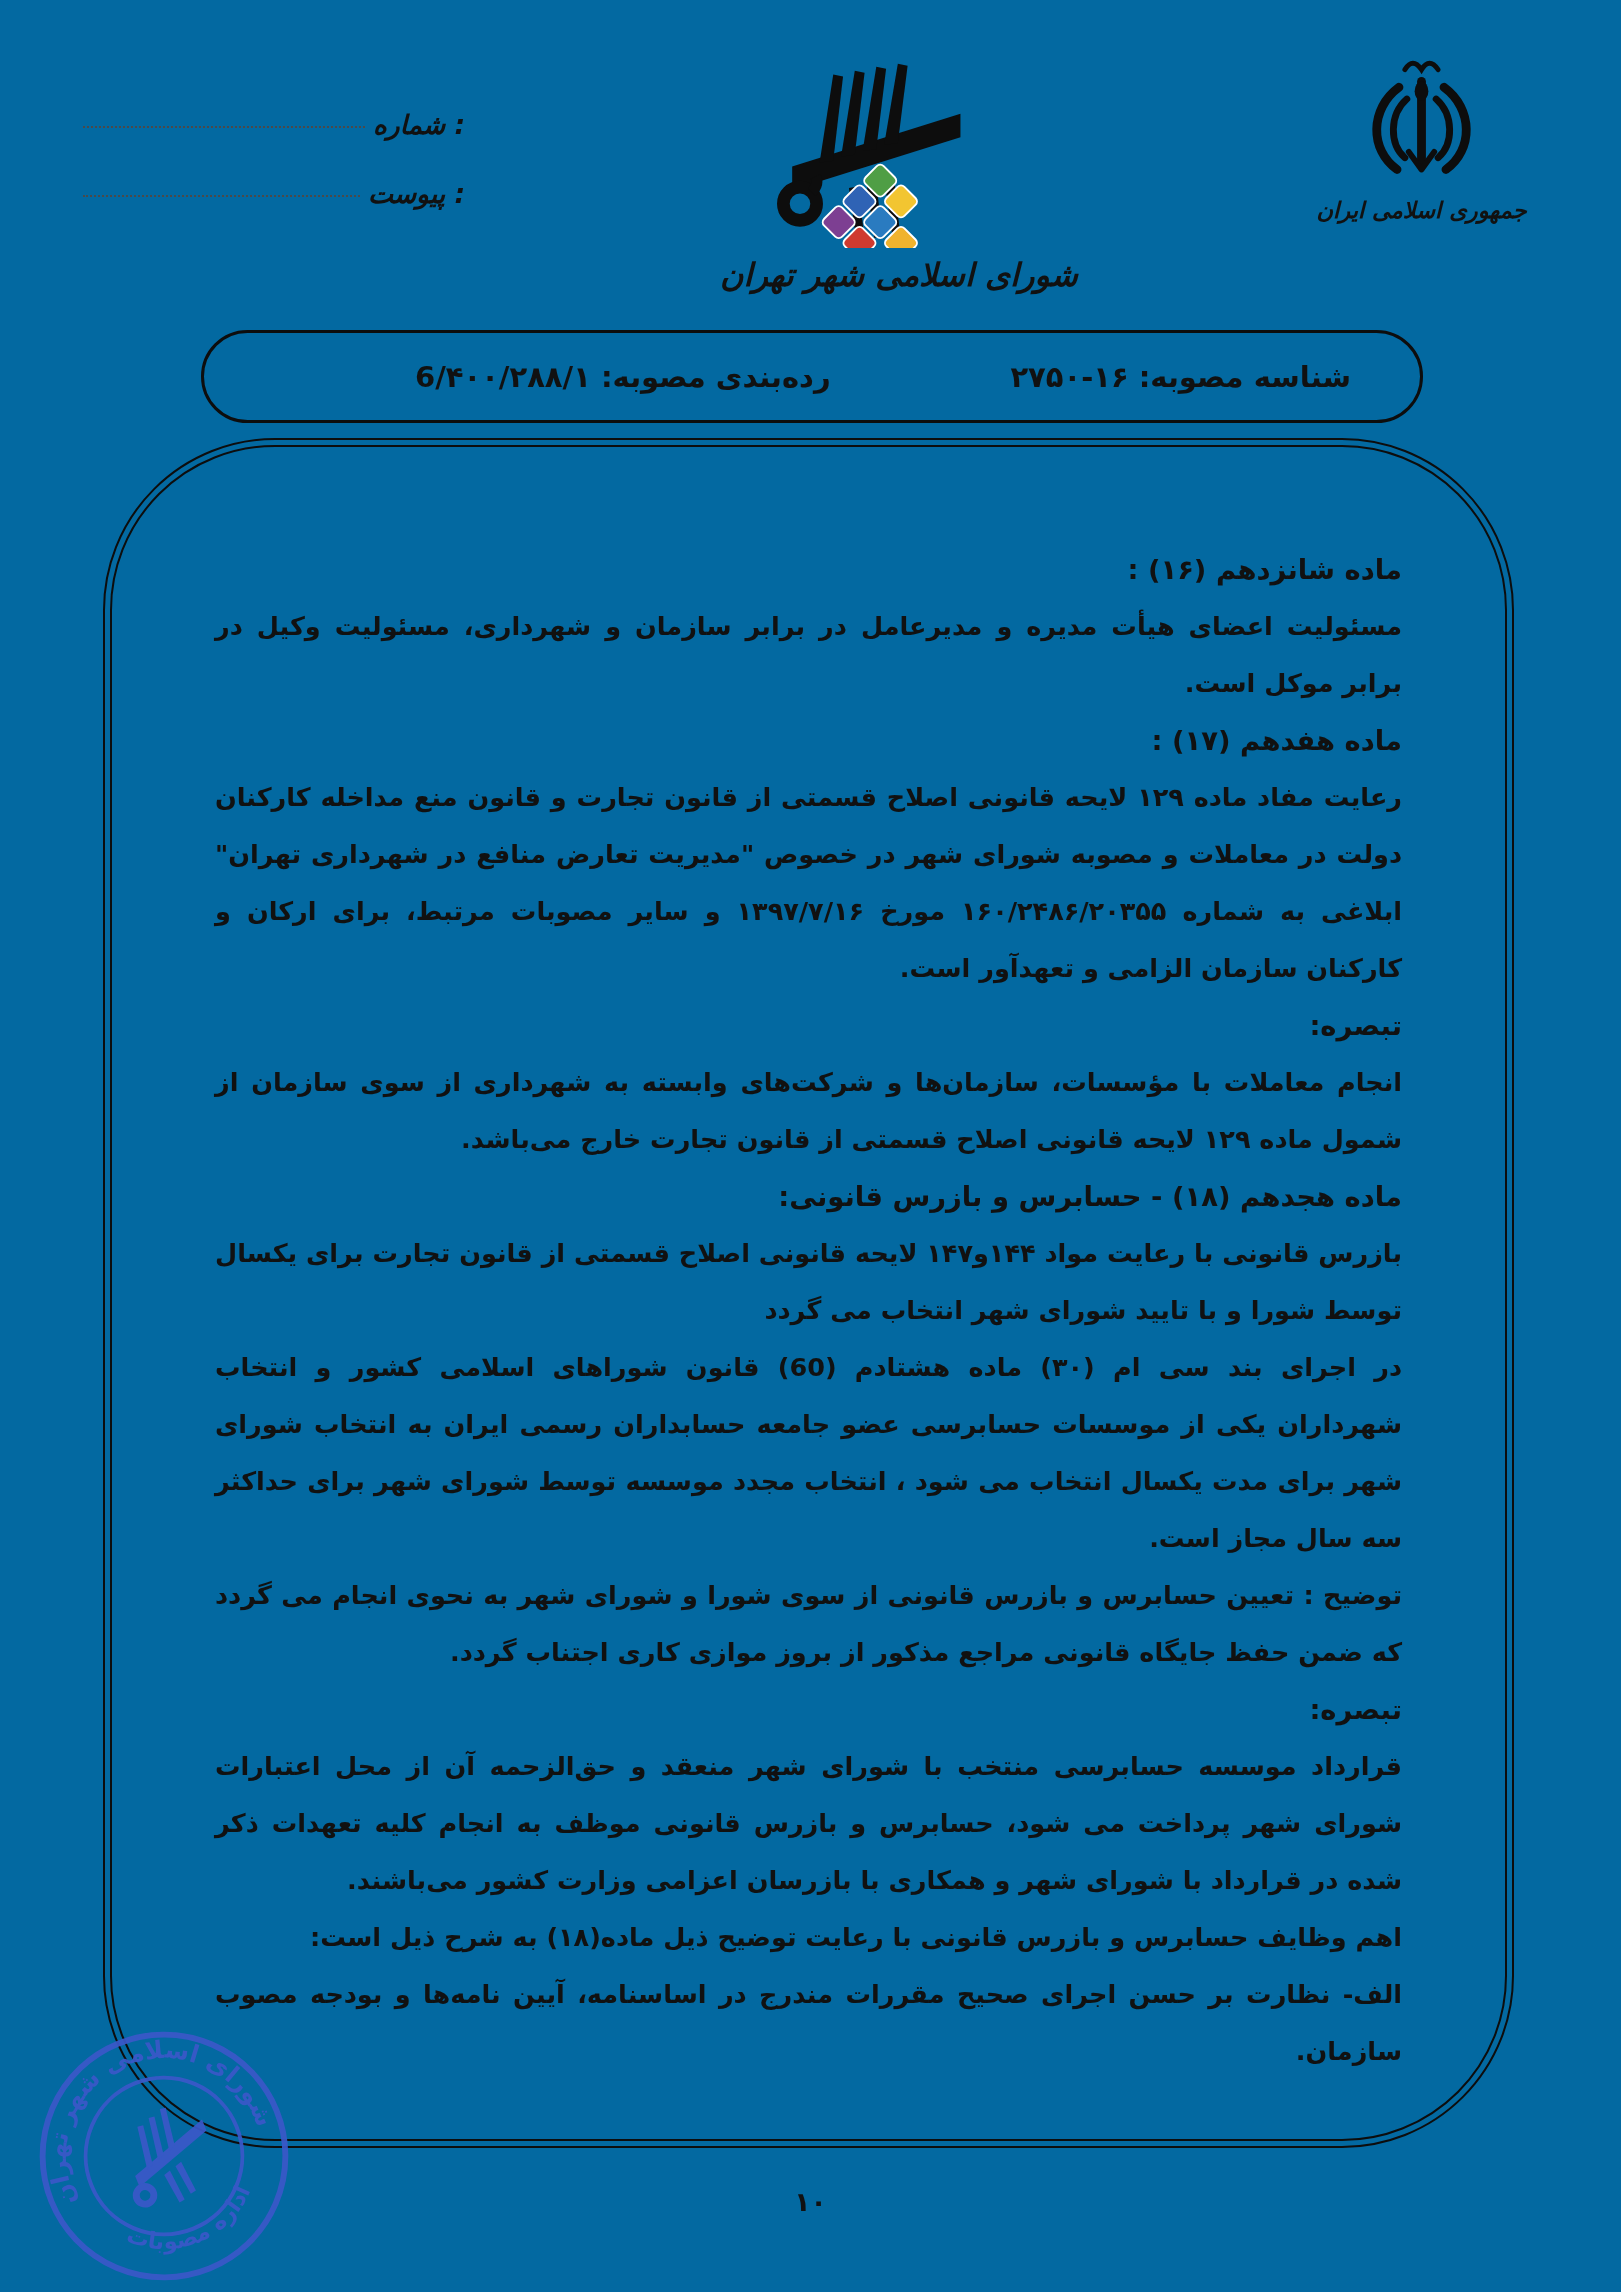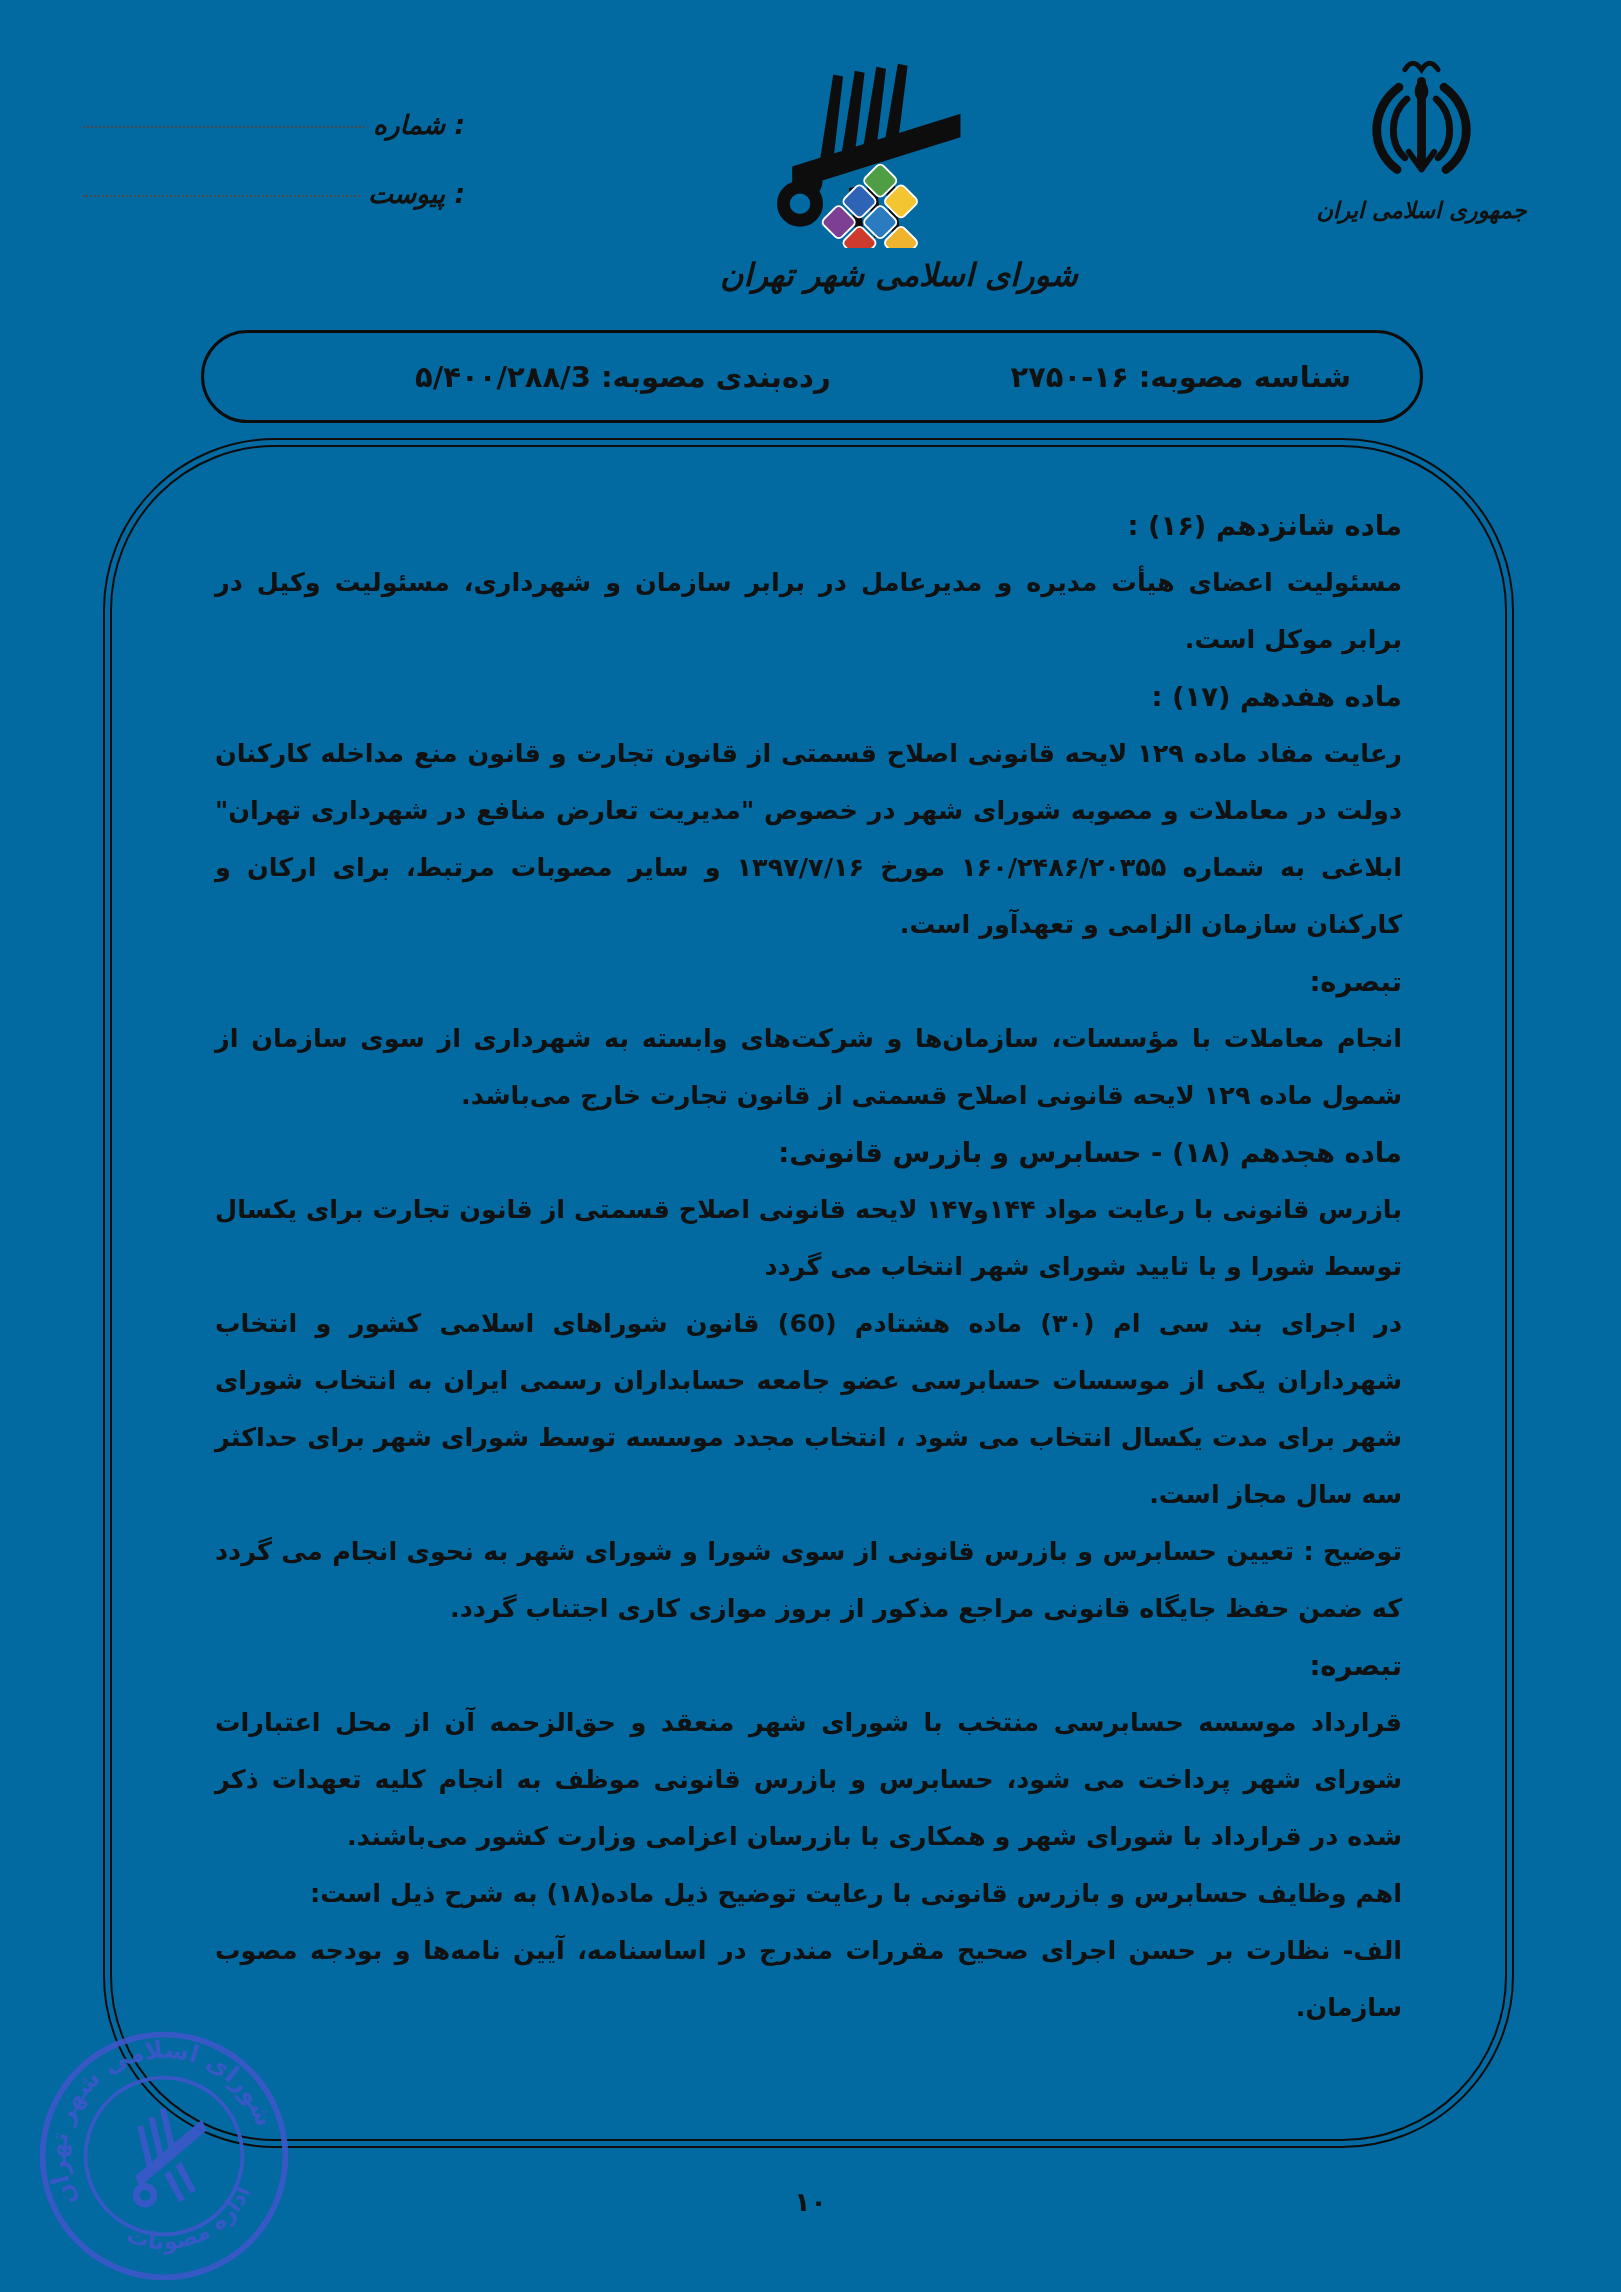--- a/index.html
+++ b/index.html
@@ -62,20 +62,21 @@
     border:2.9px solid #0d0d0d;border-radius:172px;box-sizing:border-box;
   }
   .main-box-inner{
     position:absolute;inset:4.9px;border:2.9px solid #0d0d0d;border-radius:165px;
   }
   .content{
     position:absolute;inset:0;
     padding:57px 110px 4px 110px;box-sizing:border-box;
     font-size:25.5px;font-weight:bold;line-height:57px;
     text-align:justify;
+    margin-top:44px;
   }
   .content h2{
     margin:0;font-size:27.4px;font-weight:bold;line-height:57px;text-align:right;
   }
   .content p{margin:0;}
 
   
   .stamp{position:absolute;left:21.6px;top:2017px;opacity:.92;}
 
   
@@ -148,21 +149,21 @@
     <div class="iran-name">جمهوری اسلامی ایران</div>
   </div>
 
   <div class="meta-bar" dir="rtl">
     <div class="meta-item">
       <span>شناسه مصوبه:</span>
       <bdo dir="ltr">۲۷۵۰-۱۶</bdo>
     </div>
     <div class="meta-item">
       <span>رده‌بندی مصوبه:</span>
-      <bdo dir="ltr">۵/۴۰۰/۲۸۸/3</bdo>
+      <bdo dir="ltr">6/۴۰۰/۲۸۸/۱</bdo>
     </div>
   </div>
 
   <div class="main-box">
     <div class="main-box-inner"></div>
     <div class="content" dir="rtl">
       <h2>ماده شانزدهم (۱۶) :</h2>
       <p>مسئولیت اعضای هیأت مدیره و مدیرعامل در برابر سازمان و شهرداری، مسئولیت وکیل در برابر موکل است.</p>
       <h2>ماده هفدهم (۱۷) :</h2>
       <p>رعایت مفاد ماده ۱۲۹ لایحه قانونی اصلاح قسمتی از قانون تجارت و قانون منع مداخله کارکنان دولت در معاملات و مصوبه شورای شهر در خصوص "مدیریت تعارض منافع در شهرداری تهران" ابلاغی به شماره ۱۶۰/۲۴۸۶/۲۰۳۵۵ مورخ ۱۳۹۷/۷/۱۶ و سایر مصوبات مرتبط، برای ارکان و کارکنان سازمان الزامی و تعهدآور است.</p>

